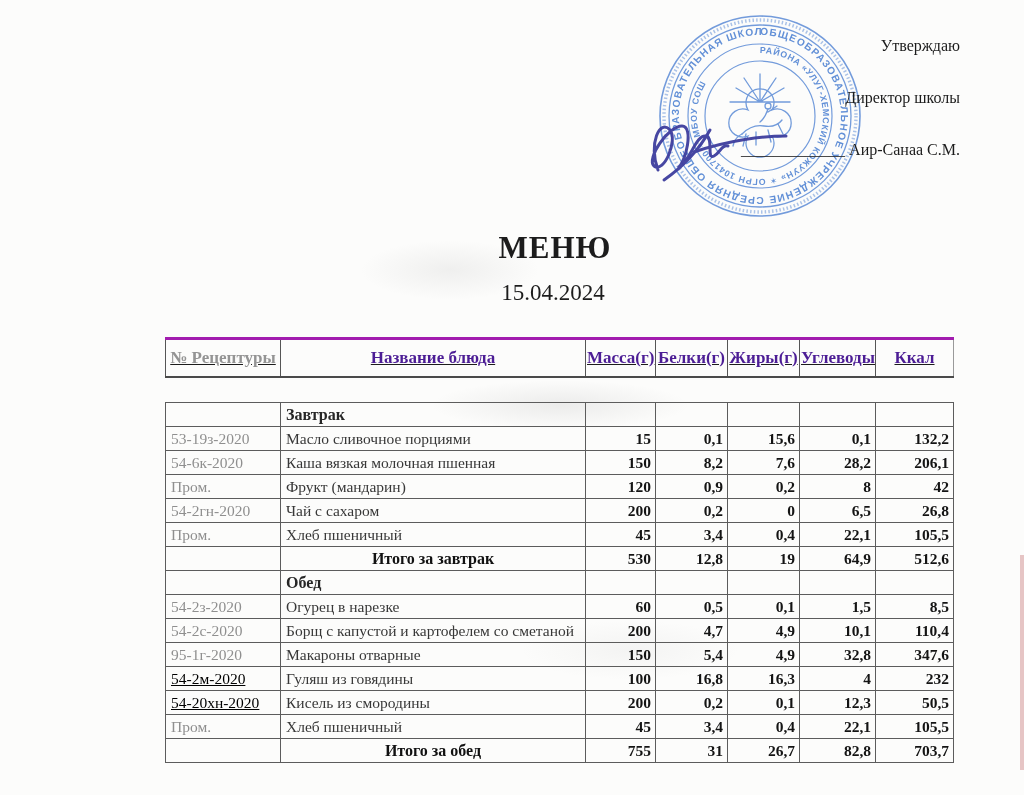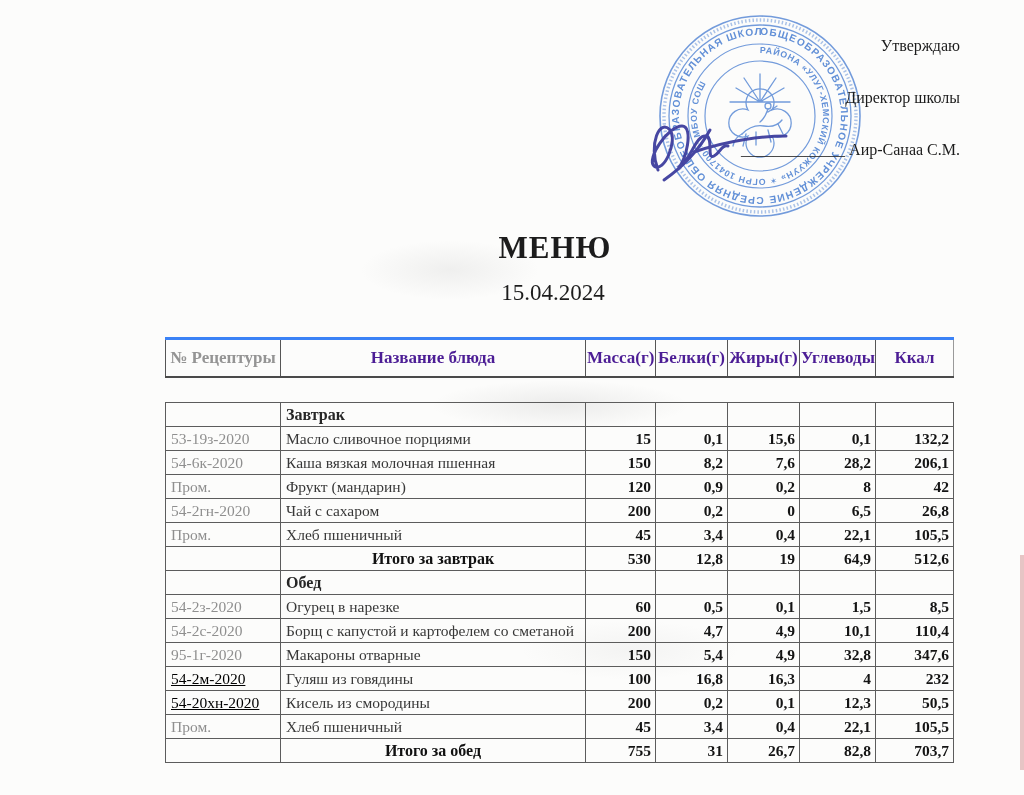--- a/index.html
+++ b/index.html
@@ -35,21 +35,21 @@
   .doc-date{position:absolute;left:455px;top:280px;width:196px;text-align:center;font-size:23px;font-weight:normal;}
 
   
   table{border-collapse:collapse;table-layout:fixed;}
   .hdr-table{position:absolute;left:165px;top:337px;width:788px;}
   .hdr-table th{
     height:38px;border-left:1.5px solid #555;box-sizing:border-box;
     font-size:17px;font-weight:bold;text-align:center;vertical-align:middle;
     white-space:nowrap;overflow:hidden;padding:0 1px;color:#4c1d95;
   }
-  .hdr-table{border-top:3px solid #3b82f6;border-bottom:2px solid #4a4a4a;border-right:1px solid #9a9a9a;}
+  .hdr-table{border-top:3px solid #a21caf;border-bottom:2px solid #4a4a4a;border-right:1px solid #9a9a9a;text-decoration:underline;}
   .hdr-table th:first-child{color:#949494;}
 
   .menu-table{position:absolute;left:165px;top:402px;width:788px;font-size:15.5px;}
   .menu-table td{
     border:1.5px solid var(--tbl-border,#5c5c5c);box-sizing:border-box;
     height:24px;padding:0 5px;vertical-align:middle;white-space:nowrap;overflow:hidden;
   }
   .menu-table td.code{color:var(--faded,#8f8f8f);}
   .menu-table tr.dark-code td.code{color:#000000;text-decoration:underline;}
   .menu-table td.name{color:#383838;}

